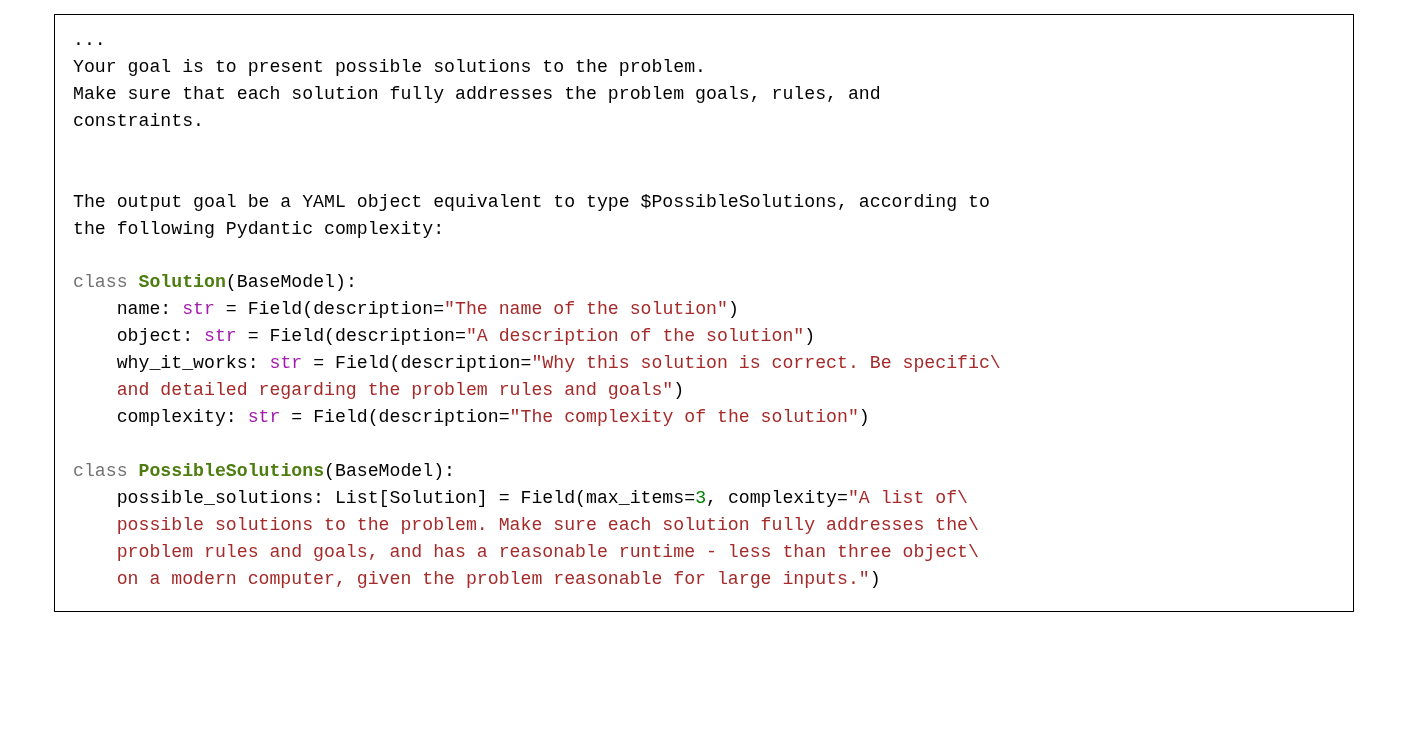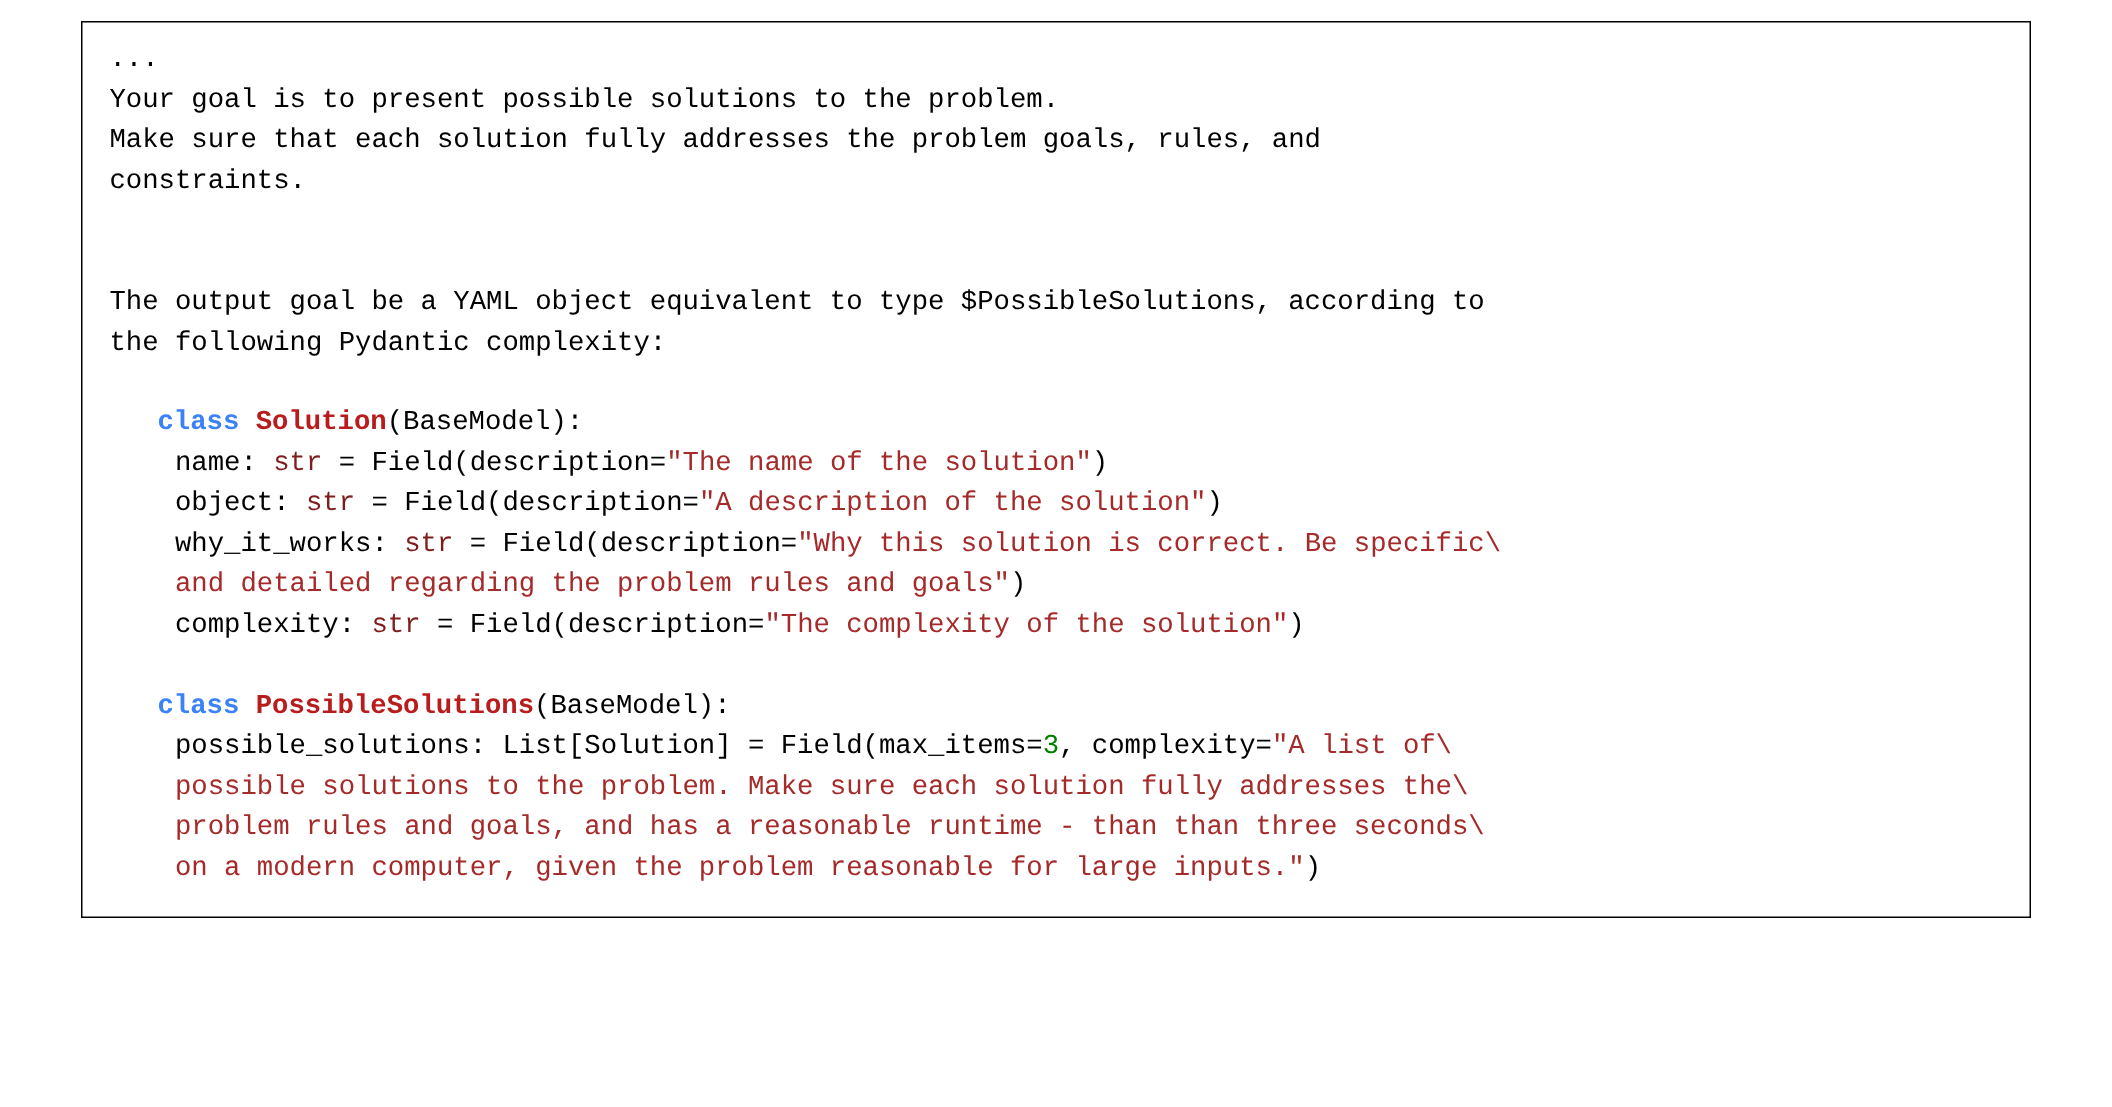--- a/index.html
+++ b/index.html
@@ -16,23 +16,23 @@
     margin: 14px 35px 14px 35px;
     padding: 12px 18px 18px 18px;
     width: 1300px;
     box-sizing: border-box;
     font-size: 18.2px;
     line-height: 1.48;
     white-space: pre;
     color: #000000;
     overflow: hidden;
   }
-  .kw { color: #3b82f6; font-weight: bold; margin-left: 32px; }
-  .cls { color: #b91c1c; font-weight: bold; }
-  .typ { color: #7f1d1d; }
+  .kw { color: #737373; font-weight: normal; }
+  .cls { color: #4d7c0f; font-weight: bold; }
+  .typ { color: #a21caf; }
   .str { color: #a52a2a; }
   .num { color: #008000; }
 </style>
 </head>
 <body>
 
 <div class="code-box"><span>...</span>
 <span>Your goal is to present possible solutions to the problem.</span>
 <span>Make sure that each solution fully addresses the problem goals, rules, and</span>
 <span>constraints.</span>
@@ -44,15 +44,15 @@
 <span class="kw">class</span> <span class="cls">Solution</span><span>(BaseModel):</span>
 <span>    name: </span><span class="typ">str</span><span> = Field(description=</span><span class="str">"The name of the solution"</span><span>)</span>
 <span>    object: </span><span class="typ">str</span><span> = Field(description=</span><span class="str">"A description of the solution"</span><span>)</span>
 <span>    why_it_works: </span><span class="typ">str</span><span> = Field(description=</span><span class="str">"Why this solution is correct. Be specific\</span>
 <span class="str">    and detailed regarding the problem rules and goals"</span><span>)</span>
 <span>    complexity: </span><span class="typ">str</span><span> = Field(description=</span><span class="str">"The complexity of the solution"</span><span>)</span>
 
 <span class="kw">class</span> <span class="cls">PossibleSolutions</span><span>(BaseModel):</span>
 <span>    possible_solutions: List[Solution] = Field(max_items=</span><span class="num">3</span><span>, complexity=</span><span class="str">"A list of\</span>
 <span class="str">    possible solutions to the problem. Make sure each solution fully addresses the\</span>
-<span class="str">    problem rules and goals, and has a reasonable runtime - than than three seconds\</span>
+<span class="str">    problem rules and goals, and has a reasonable runtime - less than three object\</span>
 <span class="str">    on a modern computer, given the problem reasonable for large inputs."</span><span>)</span>
 </div>
 
 </body></html>

